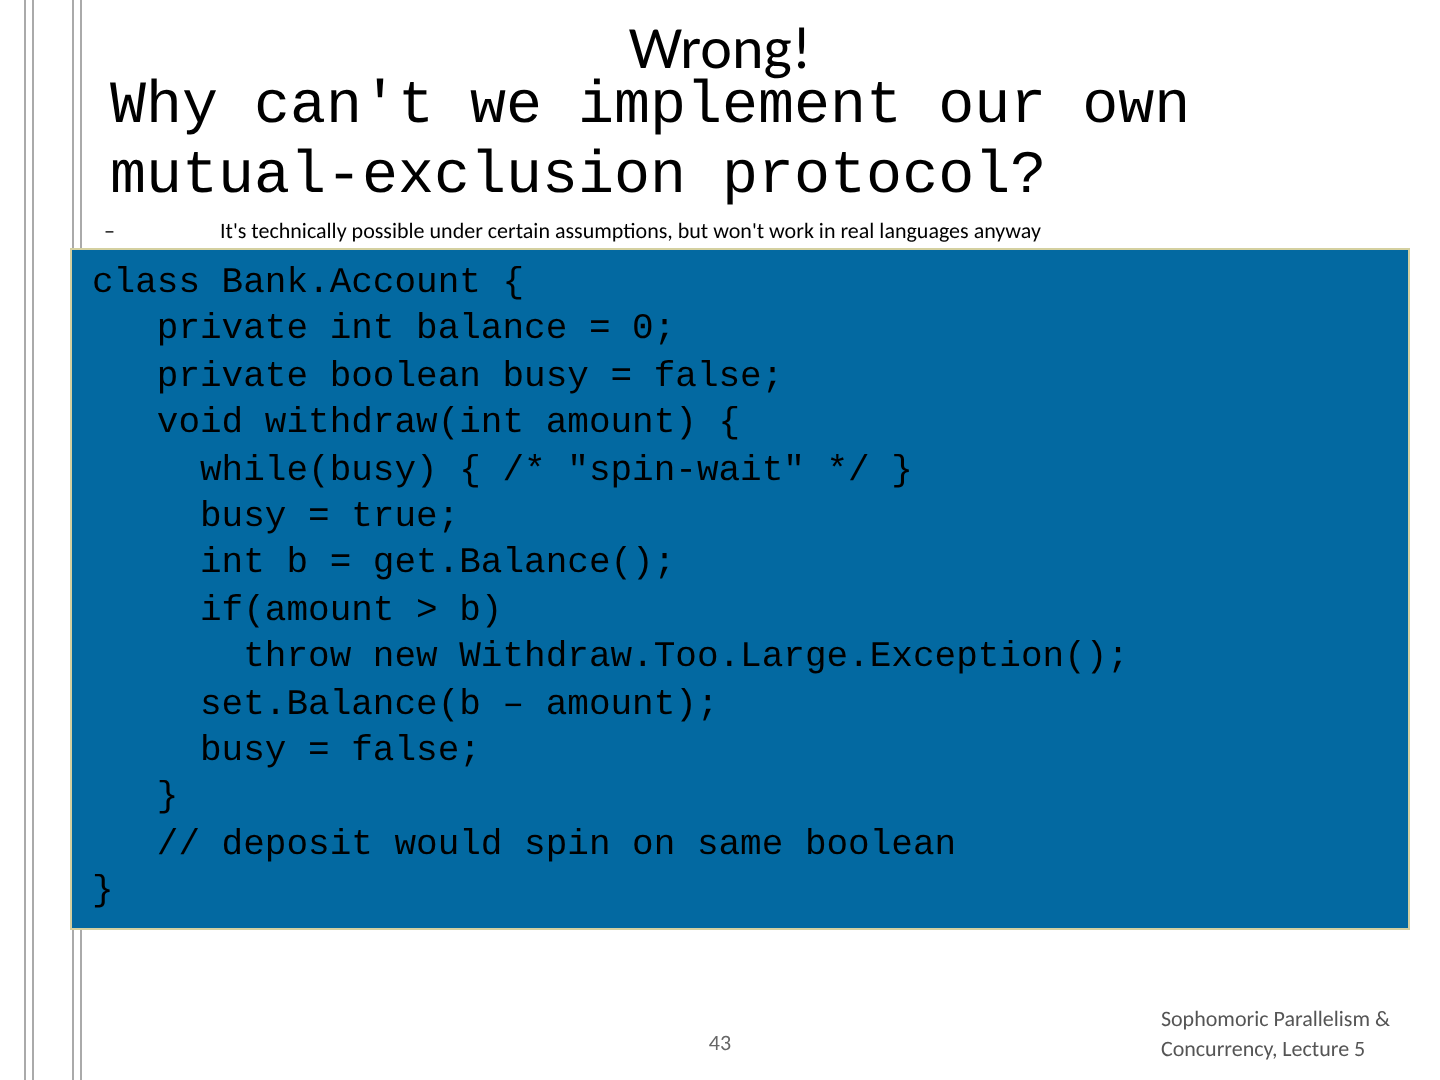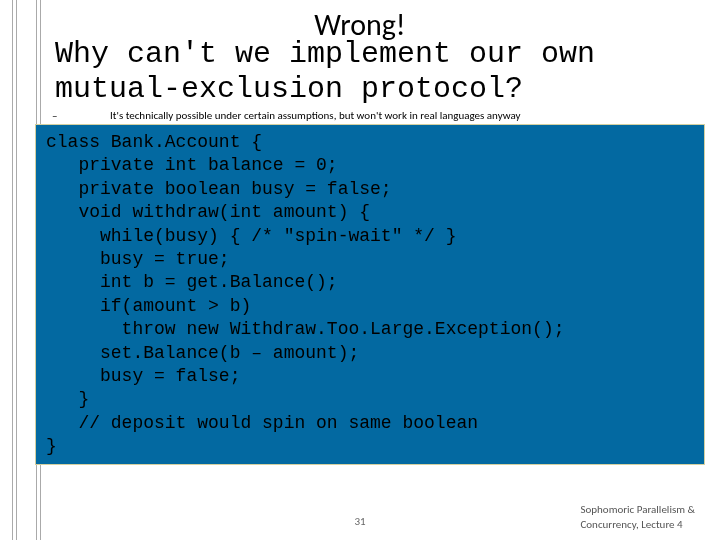--- a/index.html
+++ b/index.html
@@ -125,20 +125,20 @@
      busy = true;
      int b = get.Balance();
      if(amount &gt; b)
        throw new Withdraw.Too.Large.Exception();
      set.Balance(b – amount);
      busy = false;
    }
    // deposit would spin on same boolean
 }</div>
 
-  <div class="page-number">31</div>
+  <div class="page-number">43</div>
 
   <div class="footer-right">
     <div>Sophomoric Parallelism &amp;</div>
-    <div>Concurrency, Lecture 4</div>
+    <div>Concurrency, Lecture 5</div>
   </div>
 
 </div>
 
 </body></html>

